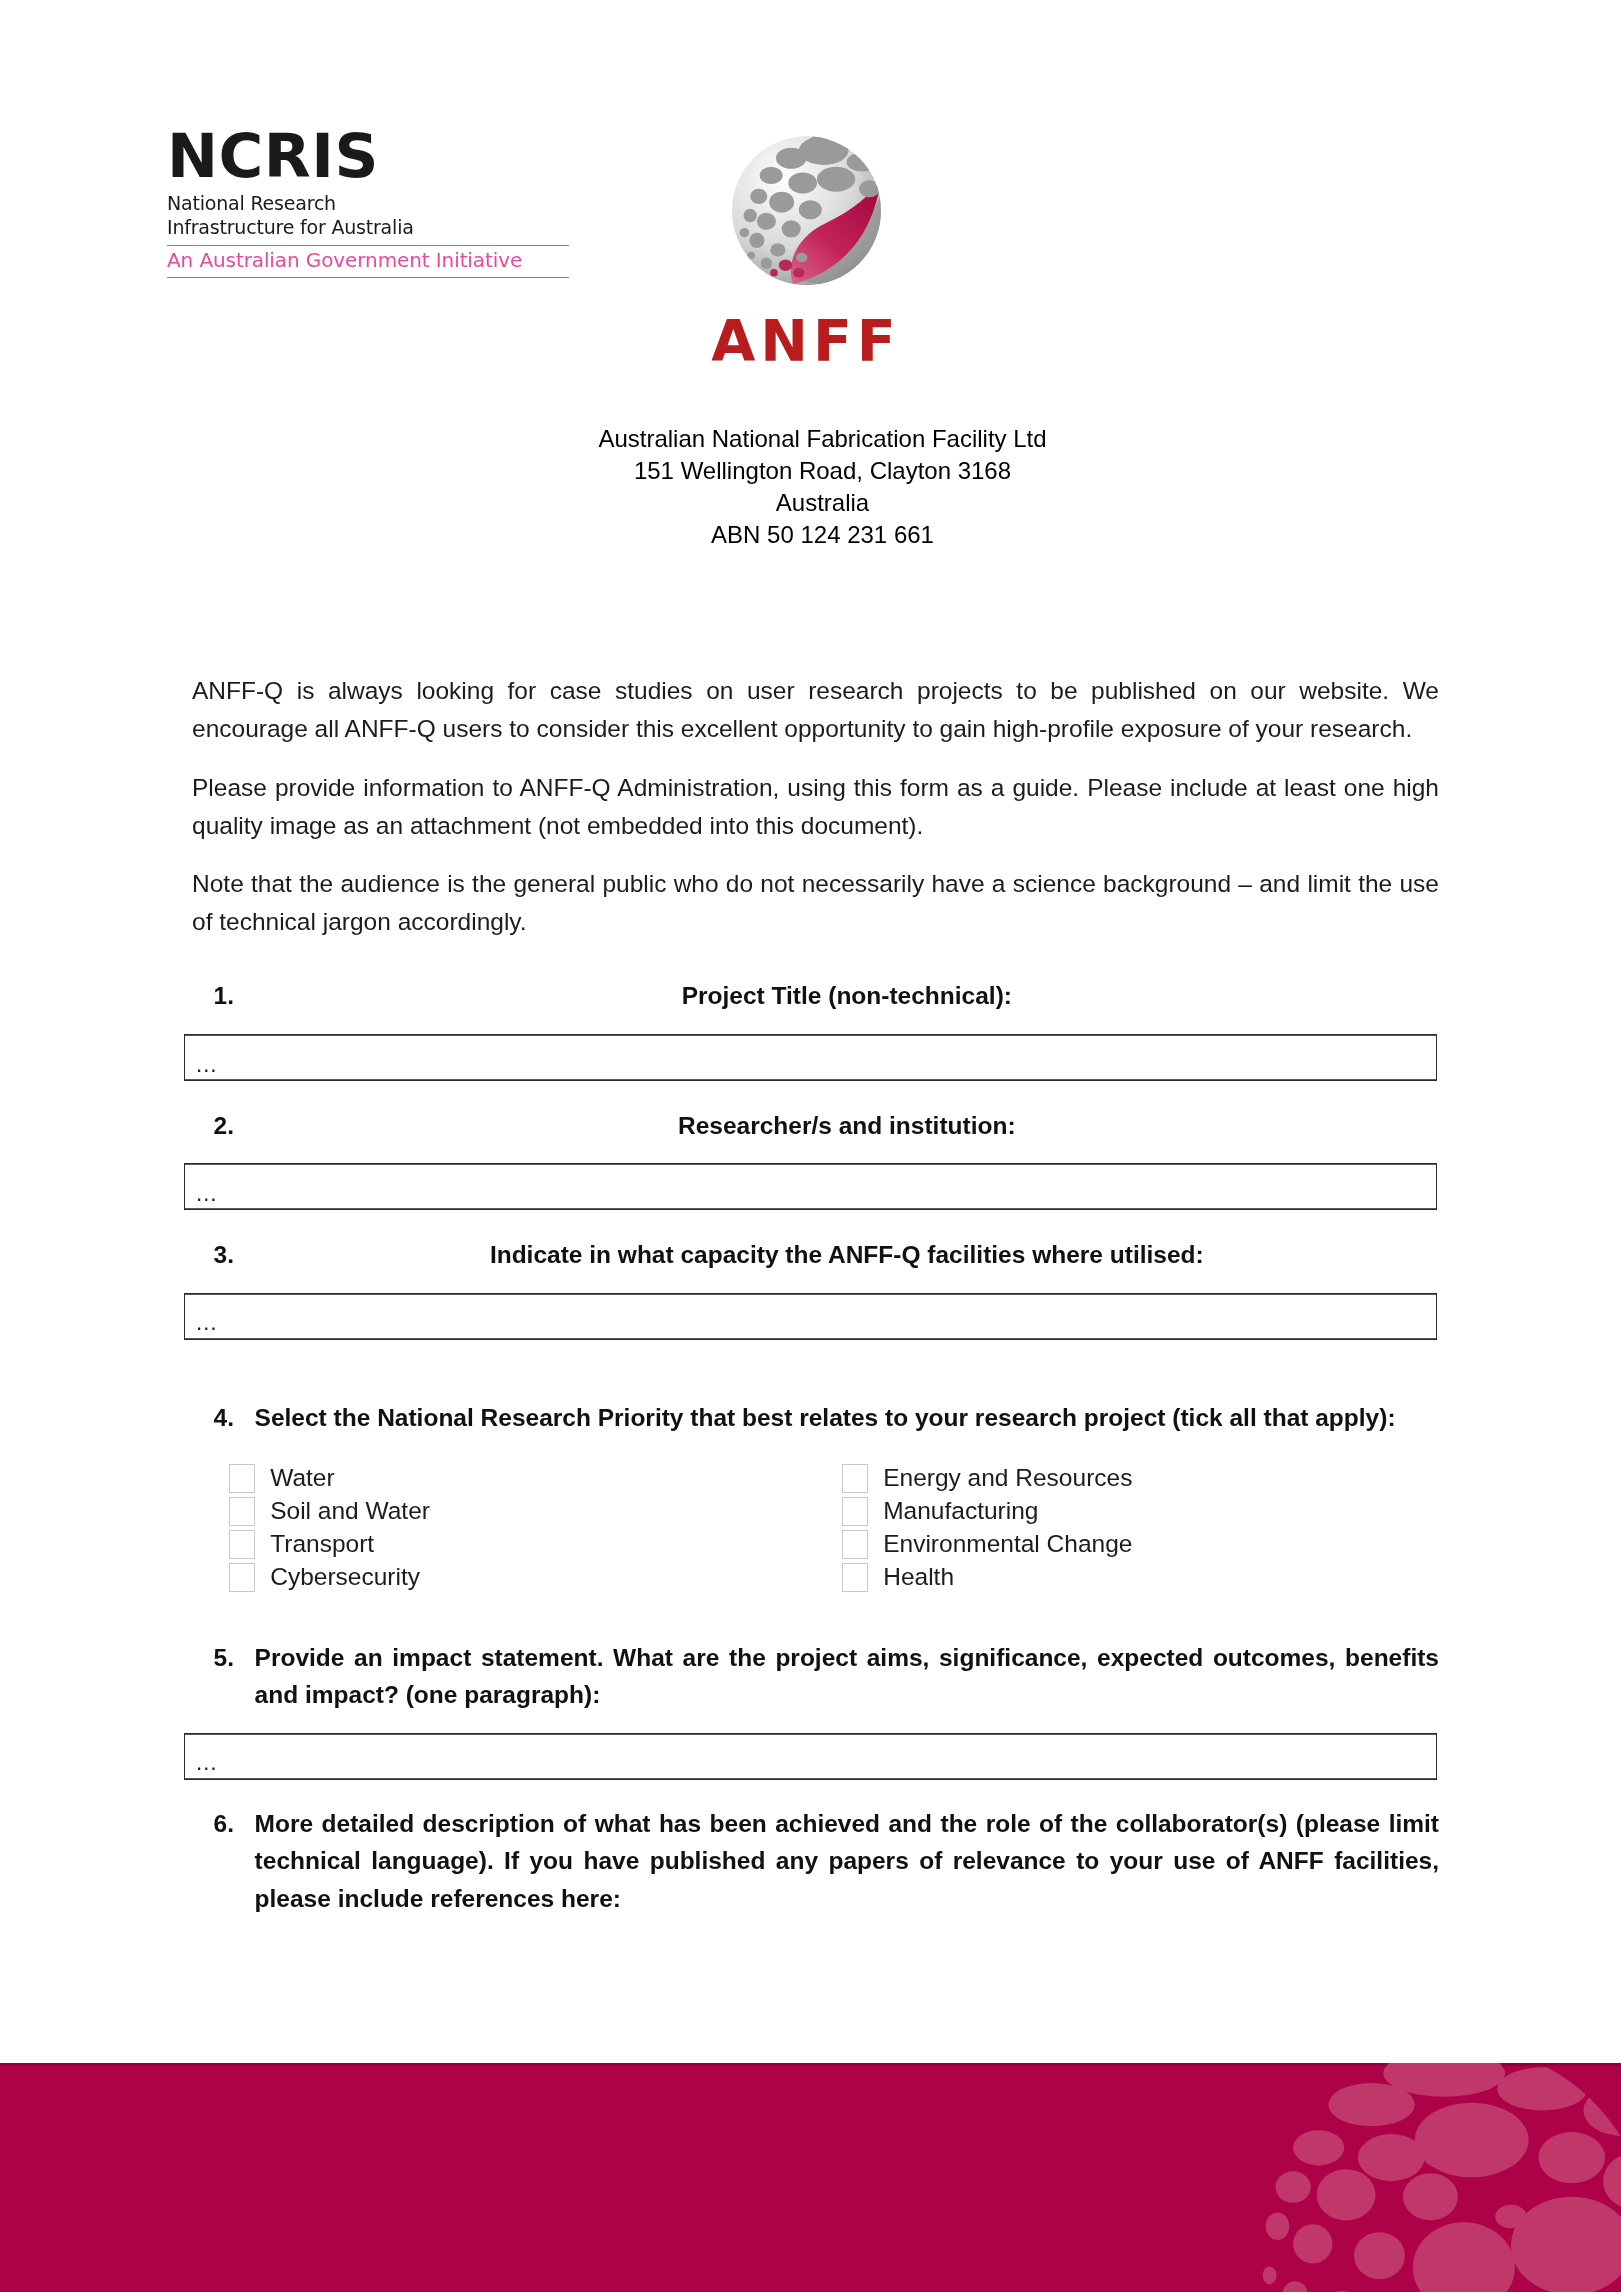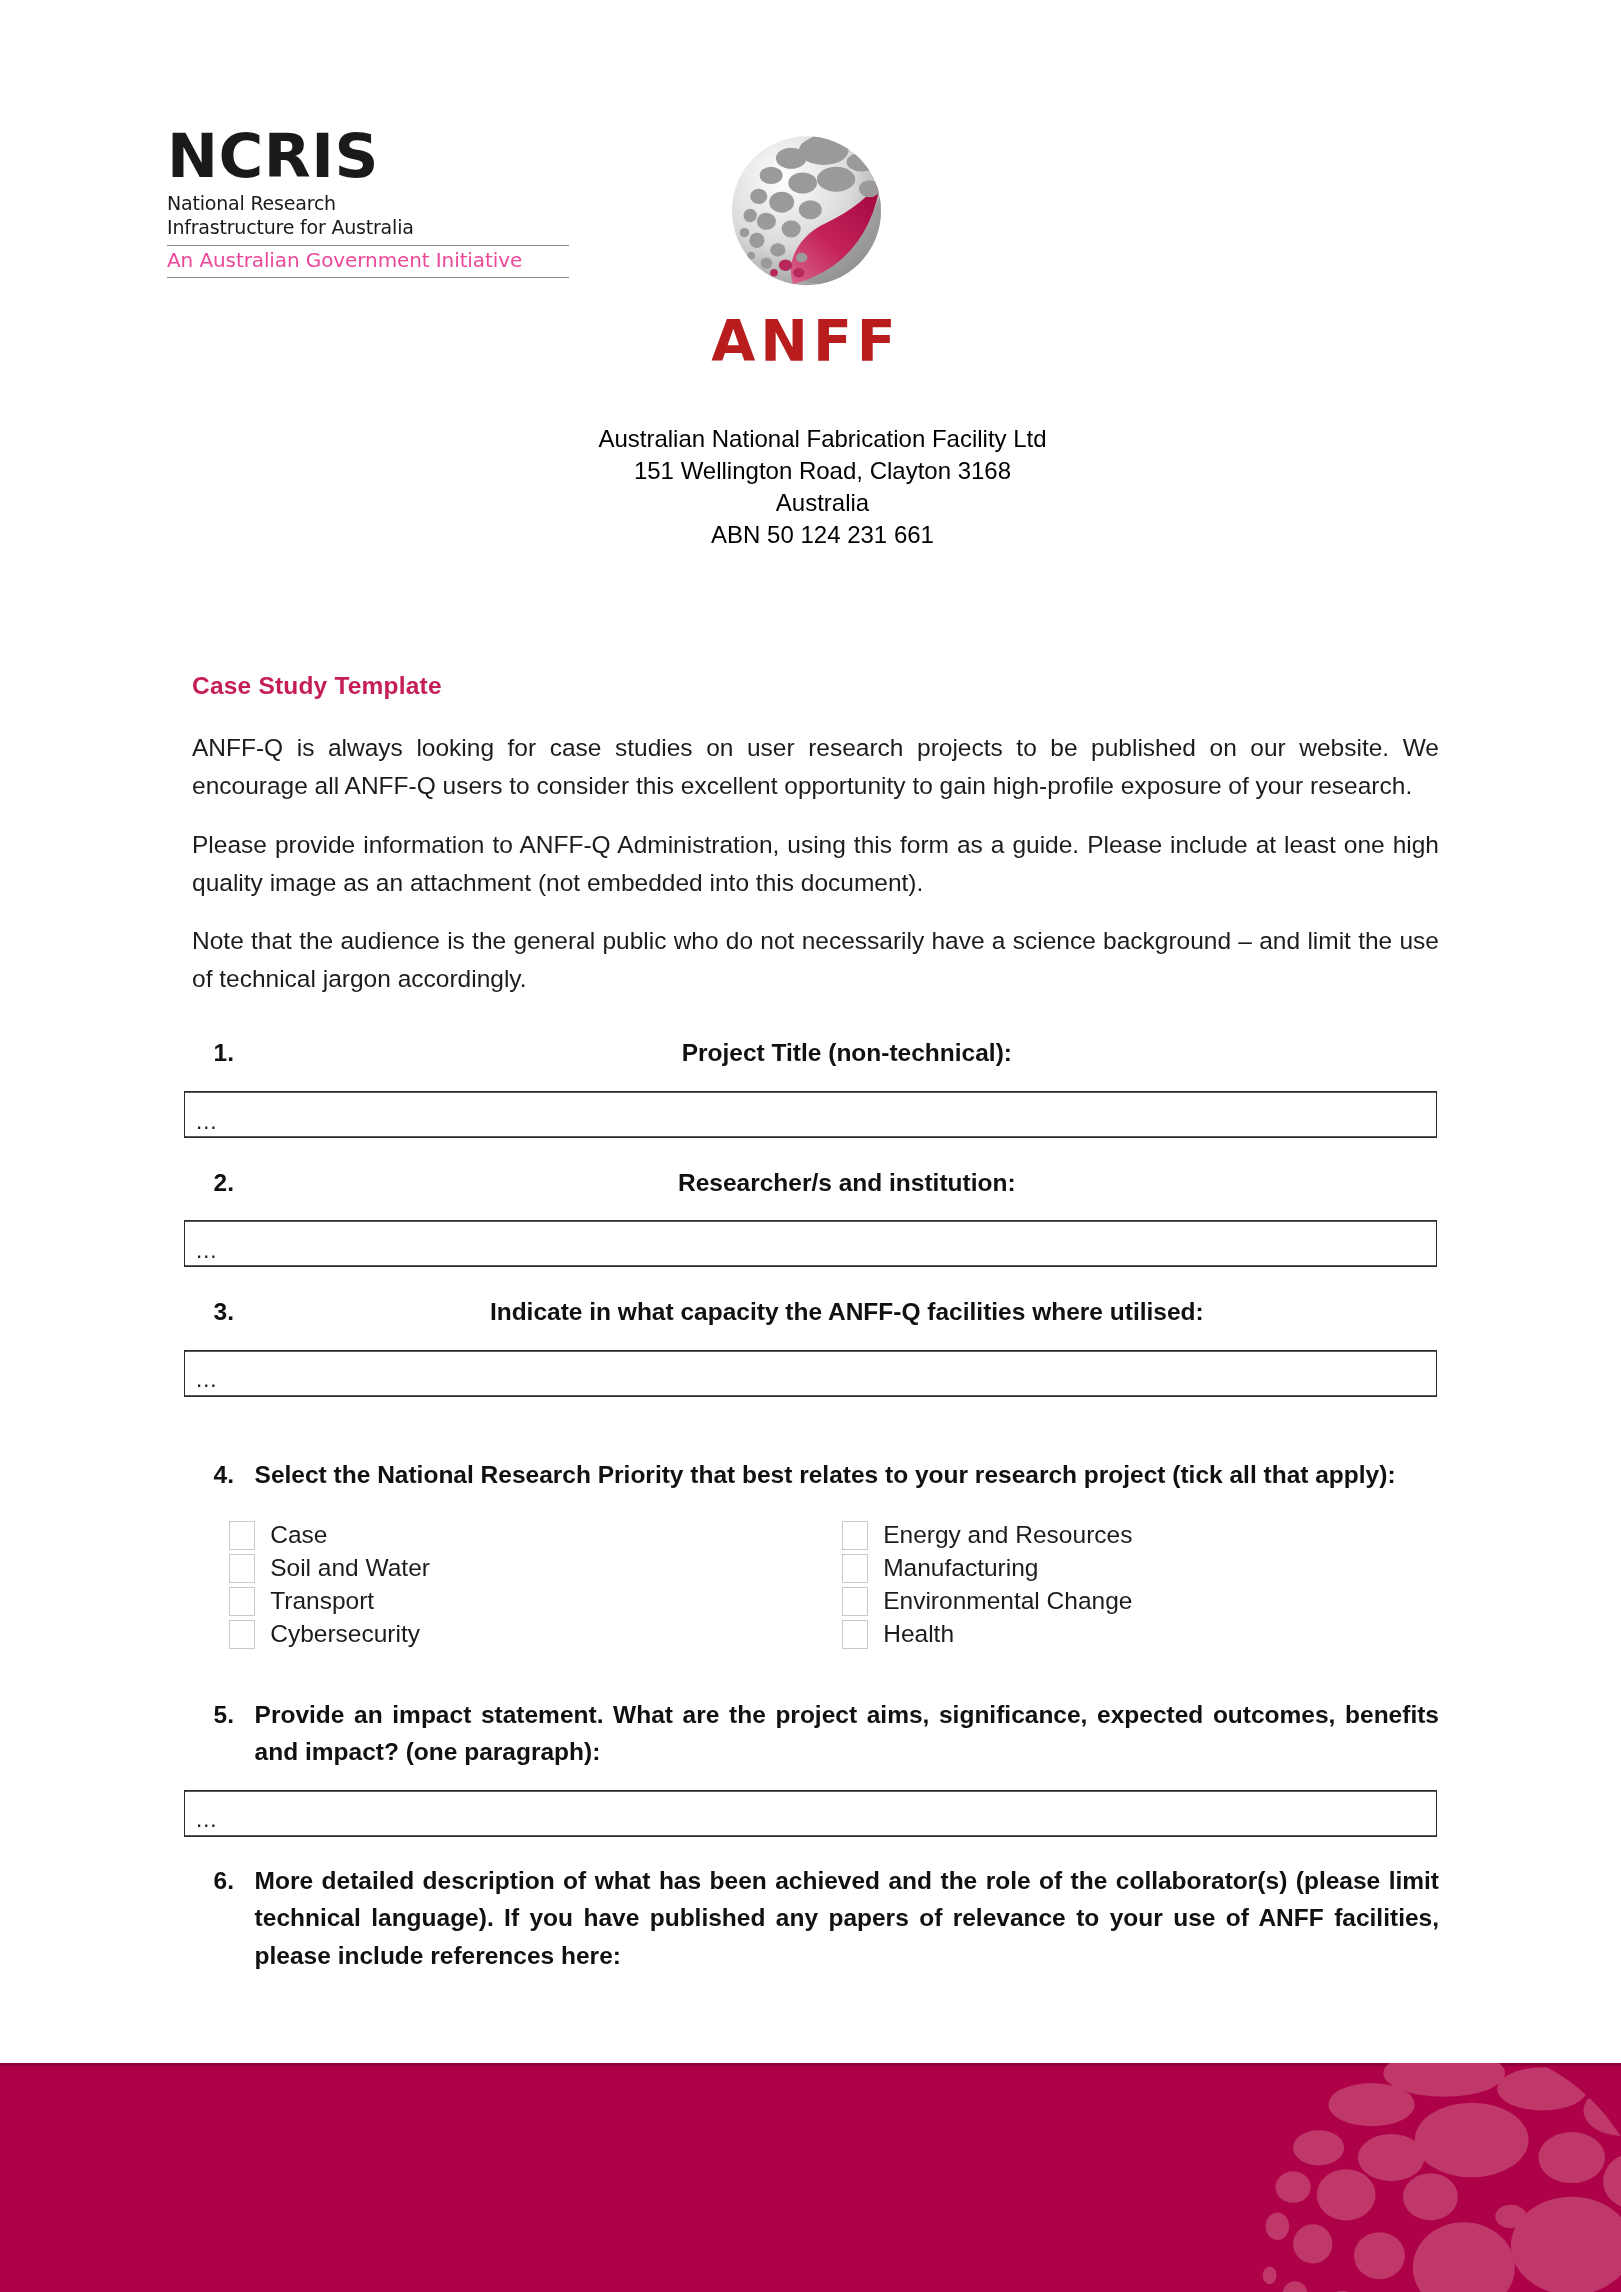--- a/index.html
+++ b/index.html
@@ -296,21 +296,20 @@
 
 <div class="address">
   <div>Australian National Fabrication Facility Ltd</div>
   <div>151 Wellington Road, Clayton 3168</div>
   <div>Australia</div>
   <div>ABN 50 124 231 661</div>
 </div>
 
 <div class="doc">
 
-  <div class="doc-title">Case Study Template</div>
 
   <p class="para">ANFF-Q is always looking for case studies on user research projects to be published on our website. We encourage all ANFF-Q users to consider this excellent opportunity to gain high-profile exposure of your research.</p>
   <p class="para">Please provide information to ANFF-Q Administration, using this form as a guide. Please include at least one high quality image as an attachment (not embedded into this document).</p>
   <p class="para">Note that the audience is the general public who do not necessarily have a science background – and limit the use of technical jargon accordingly.</p>
 
   <div class="sp-16"></div>
 
   <div class="qrow">
     <div class="qnum">1.</div>
     <div class="qtext nojust">Project Title (non-technical):</div>
@@ -348,21 +347,21 @@
     <div class="qnum">4.</div>
     <div class="qtext">Select the National Research Priority that best relates to your research project (tick all that apply):</div>
   </div>
 
   <div class="sp-26"></div>
 
   <div class="cb-grid">
     <div class="cb-col">
       <div class="cb-item">
         <span class="cb-box"></span>
-        <span class="cb-label">Case</span>
+        <span class="cb-label">Water</span>
       </div>
       <div class="cb-item">
         <span class="cb-box"></span>
         <span class="cb-label">Soil and Water</span>
       </div>
       <div class="cb-item">
         <span class="cb-box"></span>
         <span class="cb-label">Transport</span>
       </div>
       <div class="cb-item">

